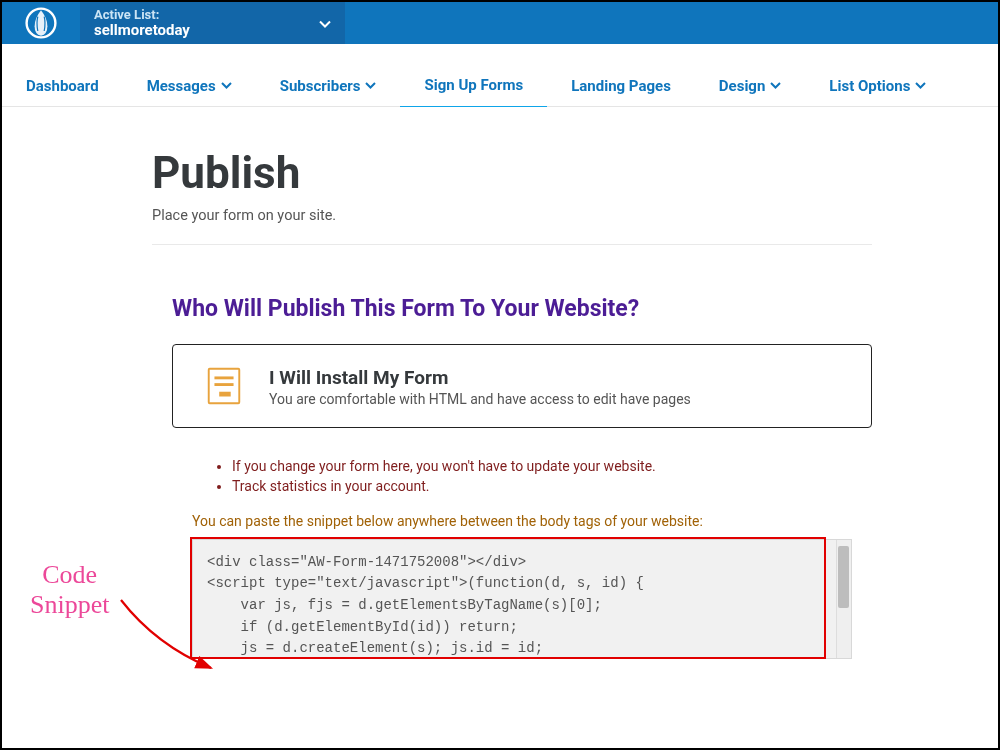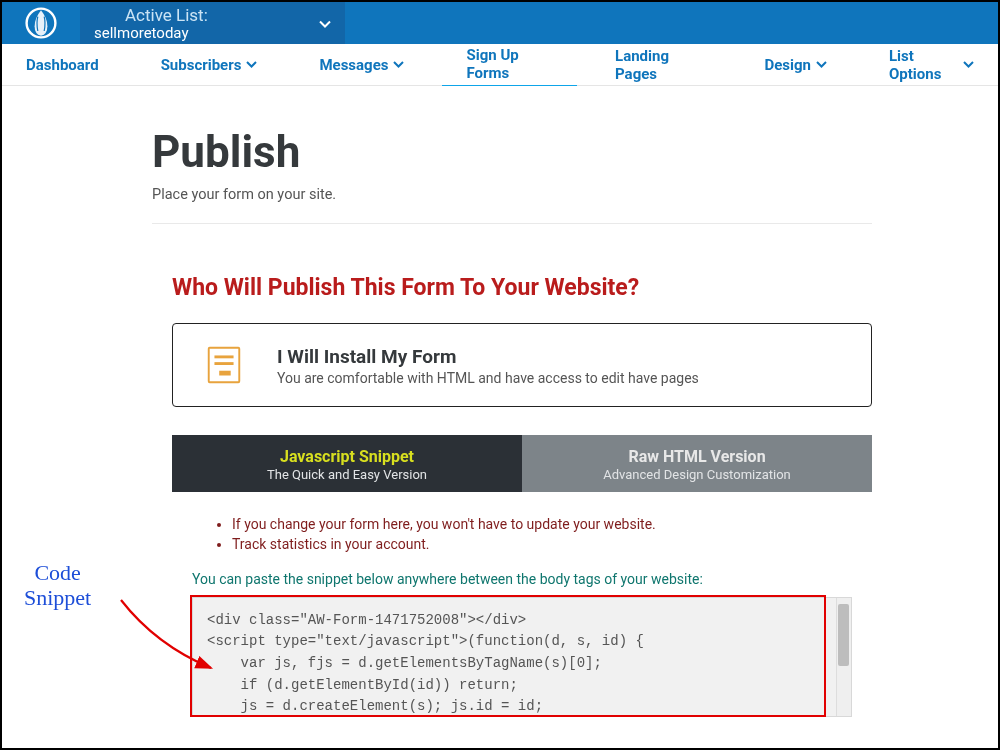--- a/index.html
+++ b/index.html
@@ -3,69 +3,69 @@
 <meta charset="utf-8">
 <style>
 * { margin: 0; padding: 0; box-sizing: border-box; }
 body { font-family: -apple-system, BlinkMacSystemFont, "Segoe UI", Roboto, Arial, sans-serif; background: #fff; border: 2px solid #000; width: 1000px; height: 750px; overflow: hidden; position: relative; }
 
 
 .topbar { background: #0f75bc; height: 42px; display: flex; align-items: stretch; }
 .logo-box { width: 78px; display: flex; align-items: center; justify-content: center; }
 .logo-svg { width: 32px; height: 32px; }
 .list-selector { background: #1266a8; padding: 4px 18px 4px 14px; display: flex; flex-direction: column; justify-content: center; position: relative; min-width: 265px; cursor: pointer; }
-.list-label { color: #cbe4f5; font-size: 17px; font-weight: 400; margin-left: 31px; }
-.list-name { color: #fff; font-size: 15px; font-weight: 400; margin-top: -1px; }
+.list-label { color: #cbe4f5; font-size: 13px; font-weight: 700; }
+.list-name { color: #fff; font-size: 15px; font-weight: 700; margin-top: -1px; }
 .list-chevron { position: absolute; right: 14px; top: 50%; transform: translateY(-50%); color: #fff; }
 
 
-.nav { height: 42px; display: flex; align-items: center; gap: 14px; background: #fff; border-bottom: 1px solid #e5e5e5; padding: 0 0 0 0; }
+.nav { height: 42px; display: flex; align-items: center; gap: 0; background: #fff; border-bottom: 1px solid #e5e5e5; padding: 0 0 0 0; margin-top: 21px; }
 .nav-item { color: #0f75bc; font-size: 15px; font-weight: 700; padding: 0 24px; height: 42px; display: flex; align-items: center; gap: 5px; cursor: pointer; position: relative; }
 .nav-item.active { border-bottom: 1px solid #0ea5e9; }
 .chev { display: inline-flex; }
 
 
 .content { padding: 40px 0 0 150px; width: 880px; }
 .page-title { font-size: 44px; font-weight: 700; color: #35393c; margin-bottom: 8px; }
 .page-sub { font-size: 14.5px; color: #555; margin-bottom: 20px; }
 .hr { border: none; border-top: 1px solid #e9e9e9; margin-bottom: 50px; width: 720px; }
-.section-h2 { font-size: 23px; font-weight: 700; color: #b91c1c; margin-bottom: 22px; margin-left: 20px; }
+.section-h2 { font-size: 23px; font-weight: 700; color: #4c1d95; margin-bottom: 22px; margin-left: 20px; }
 
 
-.install-box { border: 1.5px solid #222; border-radius: 4px; padding: 20px 30px; display: flex; align-items: center; gap: 32px; width: 700px; margin-left: 20px; margin-bottom: 28px; }
+.install-box { border: 1.5px solid #222; border-radius: 4px; padding: 20px 30px; display: flex; align-items: center; gap: 24px; width: 700px; margin-left: 20px; margin-bottom: 28px; }
 .install-icon { width: 42px; height: 42px; flex-shrink: 0; }
 .install-title { font-size: 19px; font-weight: 700; color: #35393c; }
 .install-sub { font-size: 14px; color: #555; margin-top: 2px; }
 
 
 .tabs { display: flex; width: 700px; margin-left: 20px; }
 .tab { flex: 1; padding: 12px 0 10px 0; text-align: center; cursor: pointer; }
 .tab.active { background: #2b3036; }
 .tab.inactive { background: #7d8489; }
 .tab-title { font-size: 16px; font-weight: 700; }
 .tab.active .tab-title { color: #d8df1f; }
 .tab.inactive .tab-title { color: #e8e8e8; }
 .tab-sub { font-size: 13px; color: #e2e4e6; margin-top: 1px; }
 
 
 .rec-section { margin-left: 40px; margin-top: 22px; width: 660px; }
 .rec-h { font-size: 15px; font-weight: 700; color: #4a4d50; margin-bottom: 10px; }
 .rec-list { margin-left: 40px; margin-bottom: 16px; }
 .rec-list li { font-size: 14px; color: #7f1d1d; line-height: 1.45; }
-.paste-txt { font-size: 14px; color: #0f766e; margin-bottom: 10px; }
+.paste-txt { font-size: 14px; color: #a16207; margin-bottom: 10px; }
 
 
 .code-wrap { position: relative; width: 660px; }
 .code-box { background: #f1f1f1; border: 1px solid #d8d8d8; padding: 12px 14px; font-family: "Courier New", monospace; font-size: 14px; color: #555; line-height: 1.55; white-space: pre; overflow: hidden; height: 120px; }
 .code-redbox { position: absolute; left: -2px; top: -2px; width: 636px; height: 122px; border: 2.5px solid #e10000; pointer-events: none; }
 .scroll-track { position: absolute; right: 1px; top: 1px; width: 15px; height: 118px; background: #efefef; border-left: 1px solid #ddd; }
 .scroll-thumb { position: absolute; right: 2px; top: 6px; width: 11px; height: 62px; background: #bdbdbd; border-radius: 2px; }
 
 
-.annotation { position: absolute; left: 22px; top: 558px; color: #1d4ed8; font-family: Georgia, 'Times New Roman', serif; font-size: 22px; font-weight: 400; text-align: center; line-height: 1.15; }
+.annotation { position: absolute; left: 28px; top: 558px; color: #ec4899; font-family: Georgia, 'Times New Roman', serif; font-size: 26px; font-weight: 400; text-align: center; line-height: 1.15; }
 .arrow-svg { position: absolute; left: 114px; top: 588px; pointer-events: none; }
 
 </style>
 </head>
 <body>
 
 <div class="topbar">
   <div class="logo-box">
     <svg class="logo-svg" viewBox="0 0 40 40">
       <circle cx="20" cy="20" r="18" fill="none" stroke="#fff" stroke-width="3"></circle>
@@ -83,29 +83,29 @@
         </svg>
     </span>
   </div>
 </div>
 
 <div class="nav">
   <div class="nav-item">
     <span>Dashboard</span>
   </div>
   <div class="nav-item">
-    <span>Subscribers</span>
+    <span>Messages</span>
     <span class="chev">
         <svg width="11" height="7" viewBox="0 0 11 7">
           <path d="M1 1 L5.5 5.5 L10 1" stroke="#0f75bc" stroke-width="2" fill="none"></path>
         </svg>
       </span>
   </div>
   <div class="nav-item">
-    <span>Messages</span>
+    <span>Subscribers</span>
     <span class="chev">
         <svg width="11" height="7" viewBox="0 0 11 7">
           <path d="M1 1 L5.5 5.5 L10 1" stroke="#0f75bc" stroke-width="2" fill="none"></path>
         </svg>
       </span>
   </div>
   <div class="nav-item active">
     <span>Sign Up Forms</span>
   </div>
   <div class="nav-item">
@@ -141,30 +141,20 @@
       <rect x="12" y="12" width="20" height="3" fill="#e8a33d"></rect>
       <rect x="12" y="19" width="20" height="3" fill="#e8a33d"></rect>
       <rect x="17" y="28" width="12" height="5" fill="#e8a33d"></rect>
     </svg>
     <div>
       <div class="install-title">I Will Install My Form</div>
       <div class="install-sub">You are comfortable with HTML and have access to edit have pages</div>
     </div>
   </div>
 
-  <div class="tabs">
-    <div class="tab active">
-      <div class="tab-title">Javascript Snippet</div>
-      <div class="tab-sub">The Quick and Easy Version</div>
-    </div>
-    <div class="tab inactive">
-      <div class="tab-title">Raw HTML Version</div>
-      <div class="tab-sub">Advanced Design Customization</div>
-    </div>
-  </div>
 
   <div class="rec-section">
     <ul class="rec-list">
       <li>If you change your form here, you won't have to update your website.</li>
       <li>Track statistics in your account.</li>
     </ul>
     <div class="paste-txt">You can paste the snippet below anywhere between the body tags of your website:</div>
 
     <div class="code-wrap">
       <div class="code-box">&lt;div class="AW-Form-1471752008"&gt;&lt;/div&gt;

